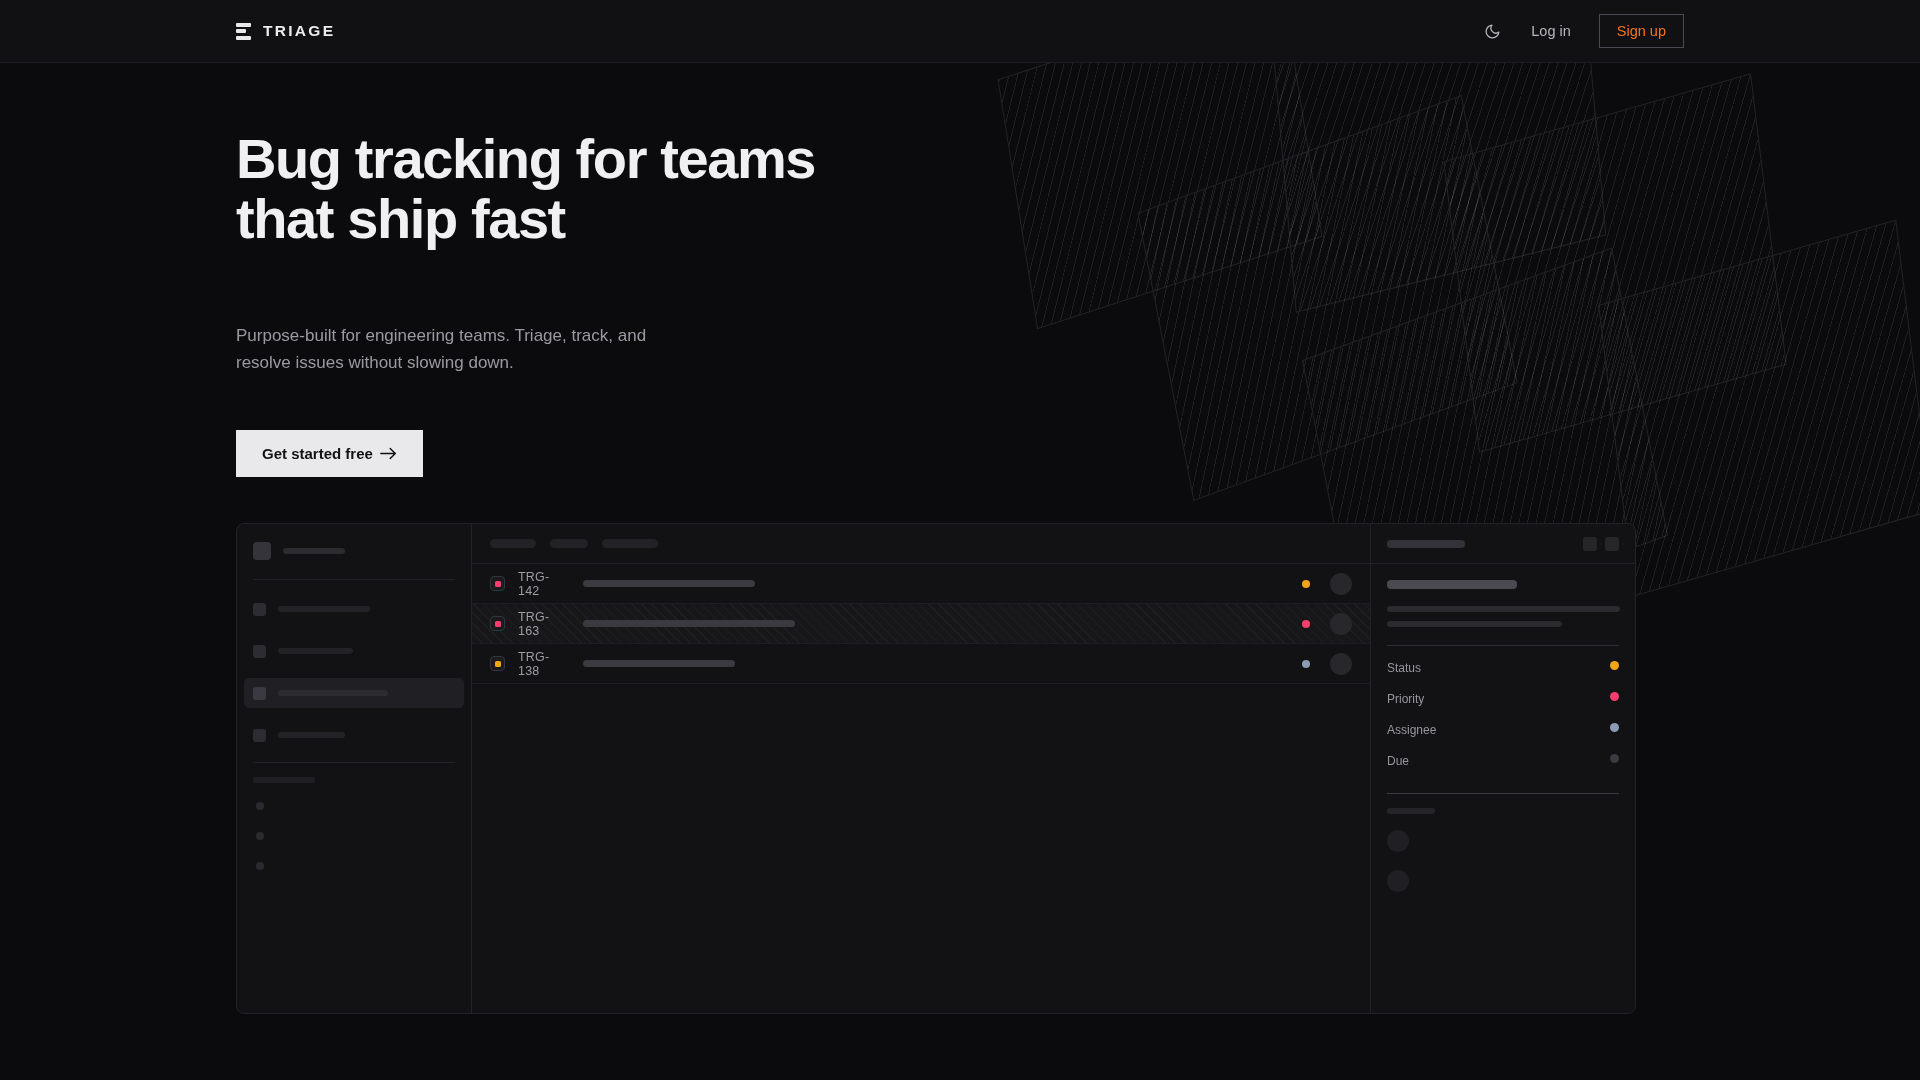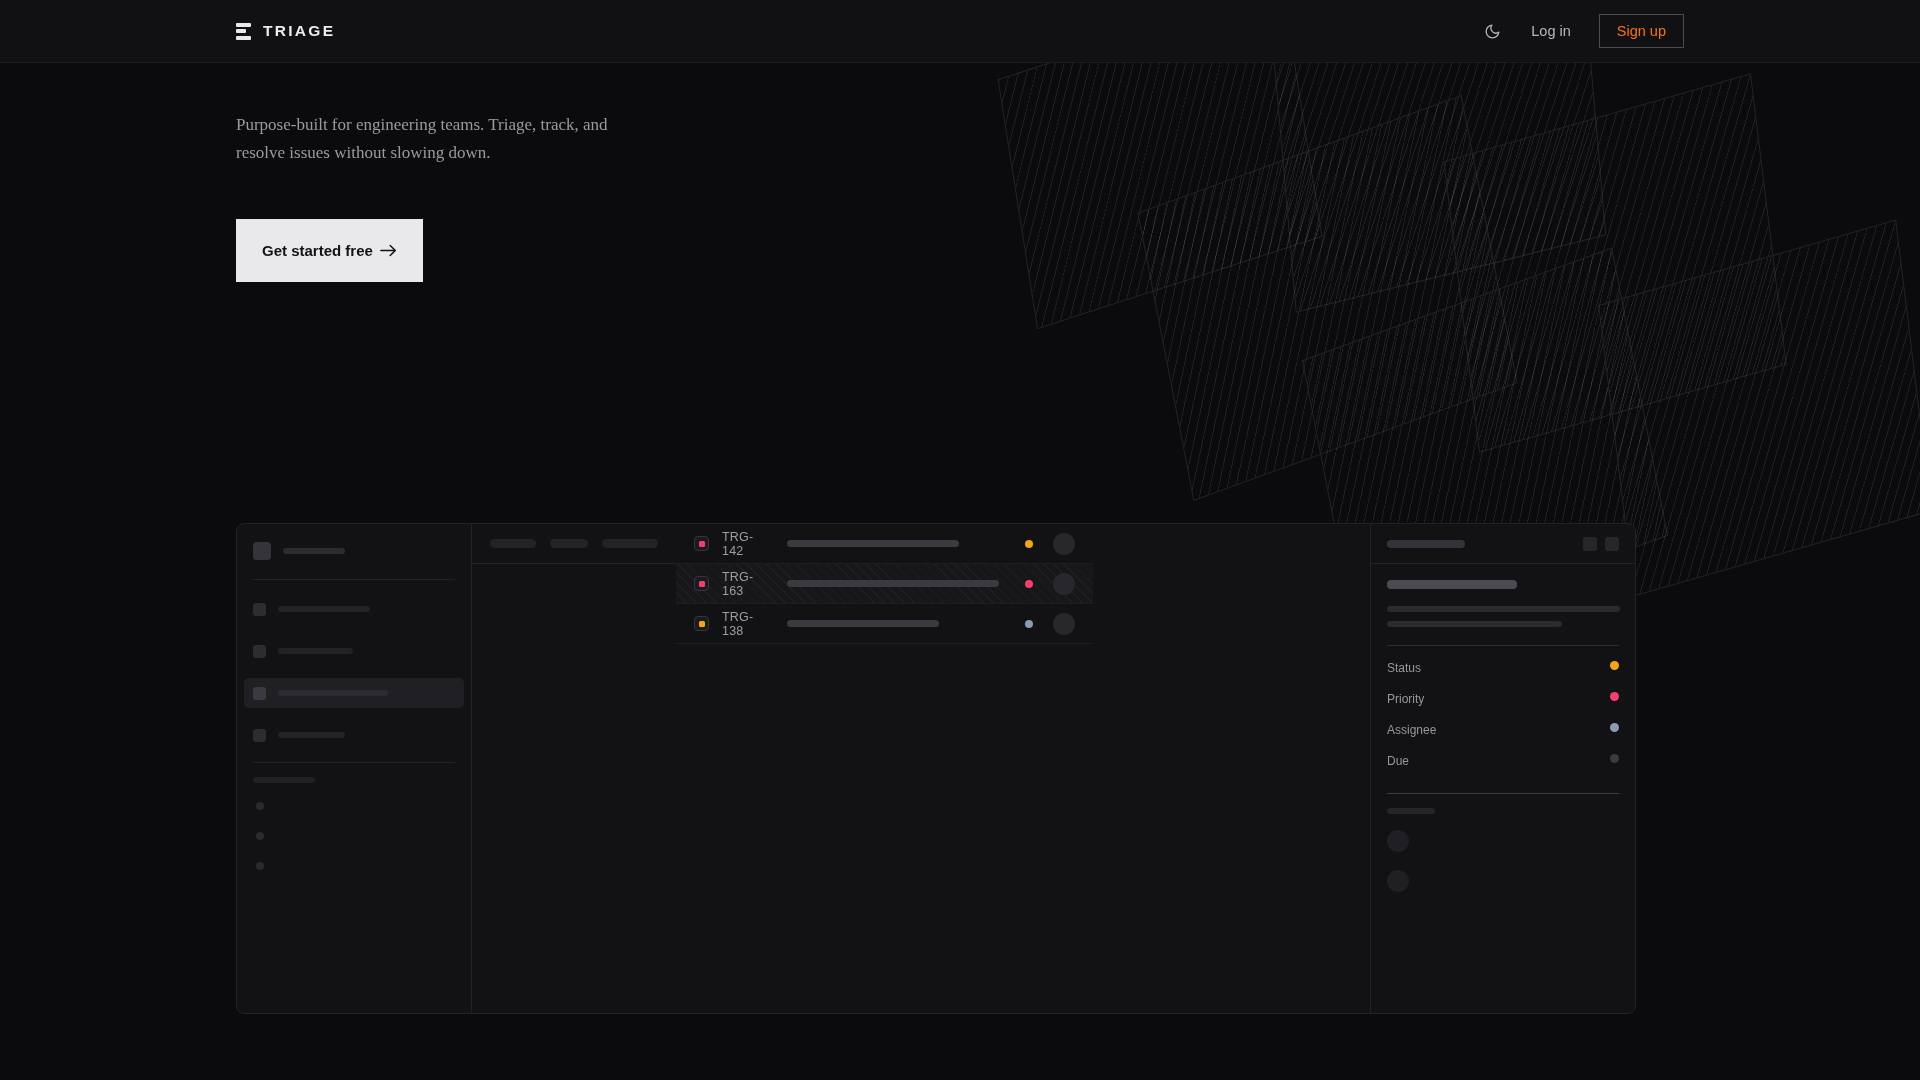--- a/index.html
+++ b/index.html
@@ -50,27 +50,27 @@
 
   
   .hero { position:absolute; left:236px; top:63px; z-index:10; }
   .headline {
     font-size:56px; font-weight:bold; line-height:1.07;
     letter-spacing:-1.4px; color:#f0f0f2;
     margin-top:66px; white-space:pre-line;
   }
   .subhead {
     font-size:17px; line-height:1.62; color:#9a9aa2;
-    margin-top:48px; white-space:pre-line;font-family:Liberation Serif, serif;
+    margin-top:73px; white-space:pre-line;
   }
   .cta {
     display:inline-flex; align-items:center; gap:7px;
     background:#e9e9eb; color:#121214;
     font-size:15px; font-weight:bold;
-    padding:23px 26px; margin-top:53px; border:none; cursor:pointer;
+    padding:15px 26px; margin-top:53px; border:none; cursor:pointer;
   }
 
   
   .app {
     position:absolute; left:236px; top:523px;
     width:1400px; height:491px;
     background:#== ; 
     border:1px solid #222227;
     border-radius:8px;
     display:flex; overflow:hidden; z-index:10;
@@ -87,21 +87,21 @@
   .side-item { display:flex; align-items:center; gap:12px; height:30px; padding:0 9px; margin:0 -9px 12px; border-radius:5px; }
   .side-item .dot-sq { width:13px; height:13px; border-radius:3px; background:#2c2c32; flex-shrink:0; }
   .side-item.active { background:#202024; }
   .side-item.active .dot-sq { background:#3a3a42; }
   .side-label { height:6px; border-radius:3px; }
   .side-sect { height:6px; width:62px; border-radius:3px; margin:14px 0 18px; background:#202024; }
   .side-mini { display:flex; align-items:center; height:10px; margin-bottom:20px; }
   .side-mini i { width:8px; height:8px; border-radius:50%; background:#2a2a30; display:block; margin-left:3px; }
 
   
-  .list { flex:1; display:flex; flex-direction:row; min-width:0; }
+  .list { flex:1; display:flex; flex-direction:column; min-width:0; }
   .list-top { height:40px; border-bottom:1px solid #222227; display:flex; align-items:center; gap:14px; padding:0 18px; }
   .pill { height:9px; border-radius:5px; background:#232327; }
   .row {
     display:flex; align-items:center; gap:13px;
     height:40px; padding:0 18px;
     border-bottom:1px solid #1e1e22;
     position:relative;
   }
   .row.sel { background-image:repeating-linear-gradient(45deg, rgba(255,255,255,0.035) 0 1px, transparent 1px 7px); background-color:#17171a; }
   .prio {
@@ -161,20 +161,22 @@
 <div class="decor">
   <span class="slab s1"></span>
   <span class="slab s2"></span>
   <span class="slab s3"></span>
   <span class="slab s4"></span>
   <span class="slab s5"></span>
   <span class="slab s6"></span>
 </div>
 
 <div class="hero">
+  <h1 class="headline">Bug tracking for teams
+that ship fast</h1>
   <p class="subhead">Purpose-built for engineering teams. Triage, track, and
 resolve issues without slowing down.</p>
   <button class="cta">
     <span>Get started free</span>
     <svg width="17" height="13" viewBox="0 0 20 14" fill="none" stroke="#121214" stroke-width="1.7" stroke-linecap="round" stroke-linejoin="round">
       <path d="M1 7h17M12 1l6 6-6 6"></path>
     </svg>
   </button>
 </div>
 

